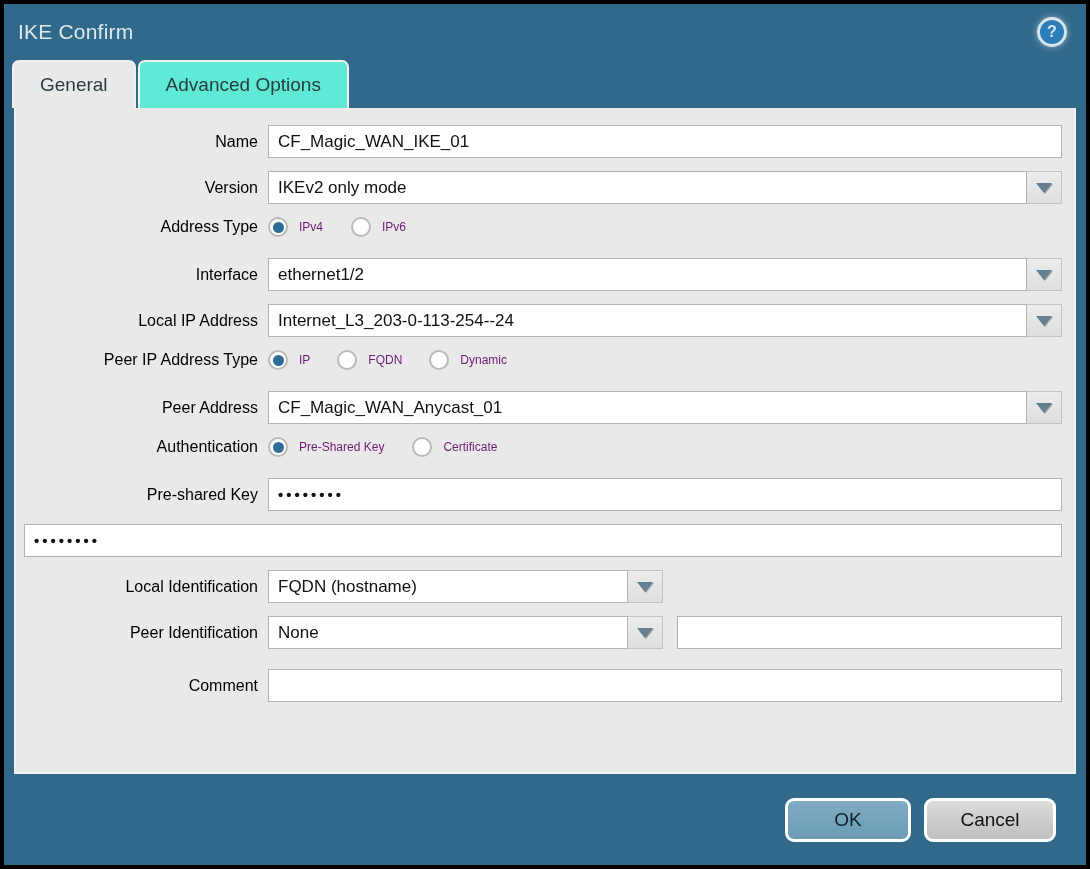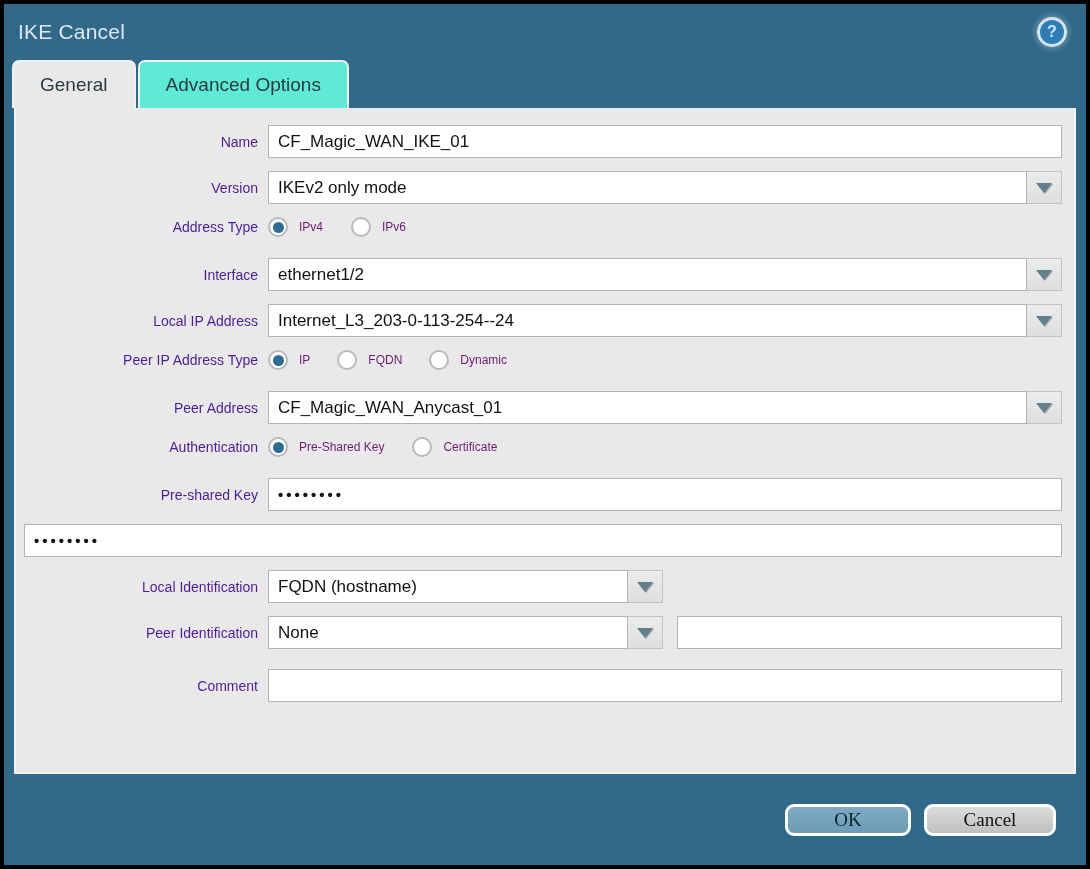--- a/index.html
+++ b/index.html
@@ -83,22 +83,22 @@
   .row {
     display: flex;
     align-items: center;
     margin-bottom: 13px;
   }
   .row.radios { margin-top: 7px; margin-bottom: 21px; }
   .label {
     width: 244px;
     text-align: right;
     padding-right: 10px;
-    font-size: 14px;
-    color: #4c1d95;
+    font-size: 16px;
+    color: #000000;
     flex: 0 0 244px;
     white-space: nowrap;
   }
   .field {
     flex: 1;
     display: flex;
     align-items: flex-end;
   }
   input.text {
     flex: 1;
@@ -168,24 +168,24 @@
   
   .footer {
     flex: 1;
     display: flex;
     align-items: center;
     justify-content: flex-end;
     padding-right: 30px;
     gap: 13px;
   }
   .btn {
-    height: 32px;
+    height: 44px;
     border-radius: 9px;
     border: 3px solid #fff;
-    font-family: Liberation Serif, serif;
+    font-family: Liberation Sans, sans-serif;
     font-size: 19px;
     color: #10222b;
     cursor: pointer;
     padding: 0 10px;
   }
   .btn.ok {
     width: 126px;
     background: linear-gradient(#7fabc3, #6b9cb6);
   }
   .btn.cancel {
@@ -193,21 +193,21 @@
     background: linear-gradient(#dcdcdc, #bfbfbf);
     color: #111;
   }
 </style>
 </head>
 <body>
 
 <div class="dialog">
 
   <div class="titlebar">
-    <div class="title">IKE Cancel</div>
+    <div class="title">IKE Confirm</div>
     <div class="help-icon">?</div>
   </div>
 
   <div class="tabs">
     <div class="tab active">General</div>
     <div class="tab inactive">Advanced Options</div>
   </div>
 
   <div class="panel">
 

